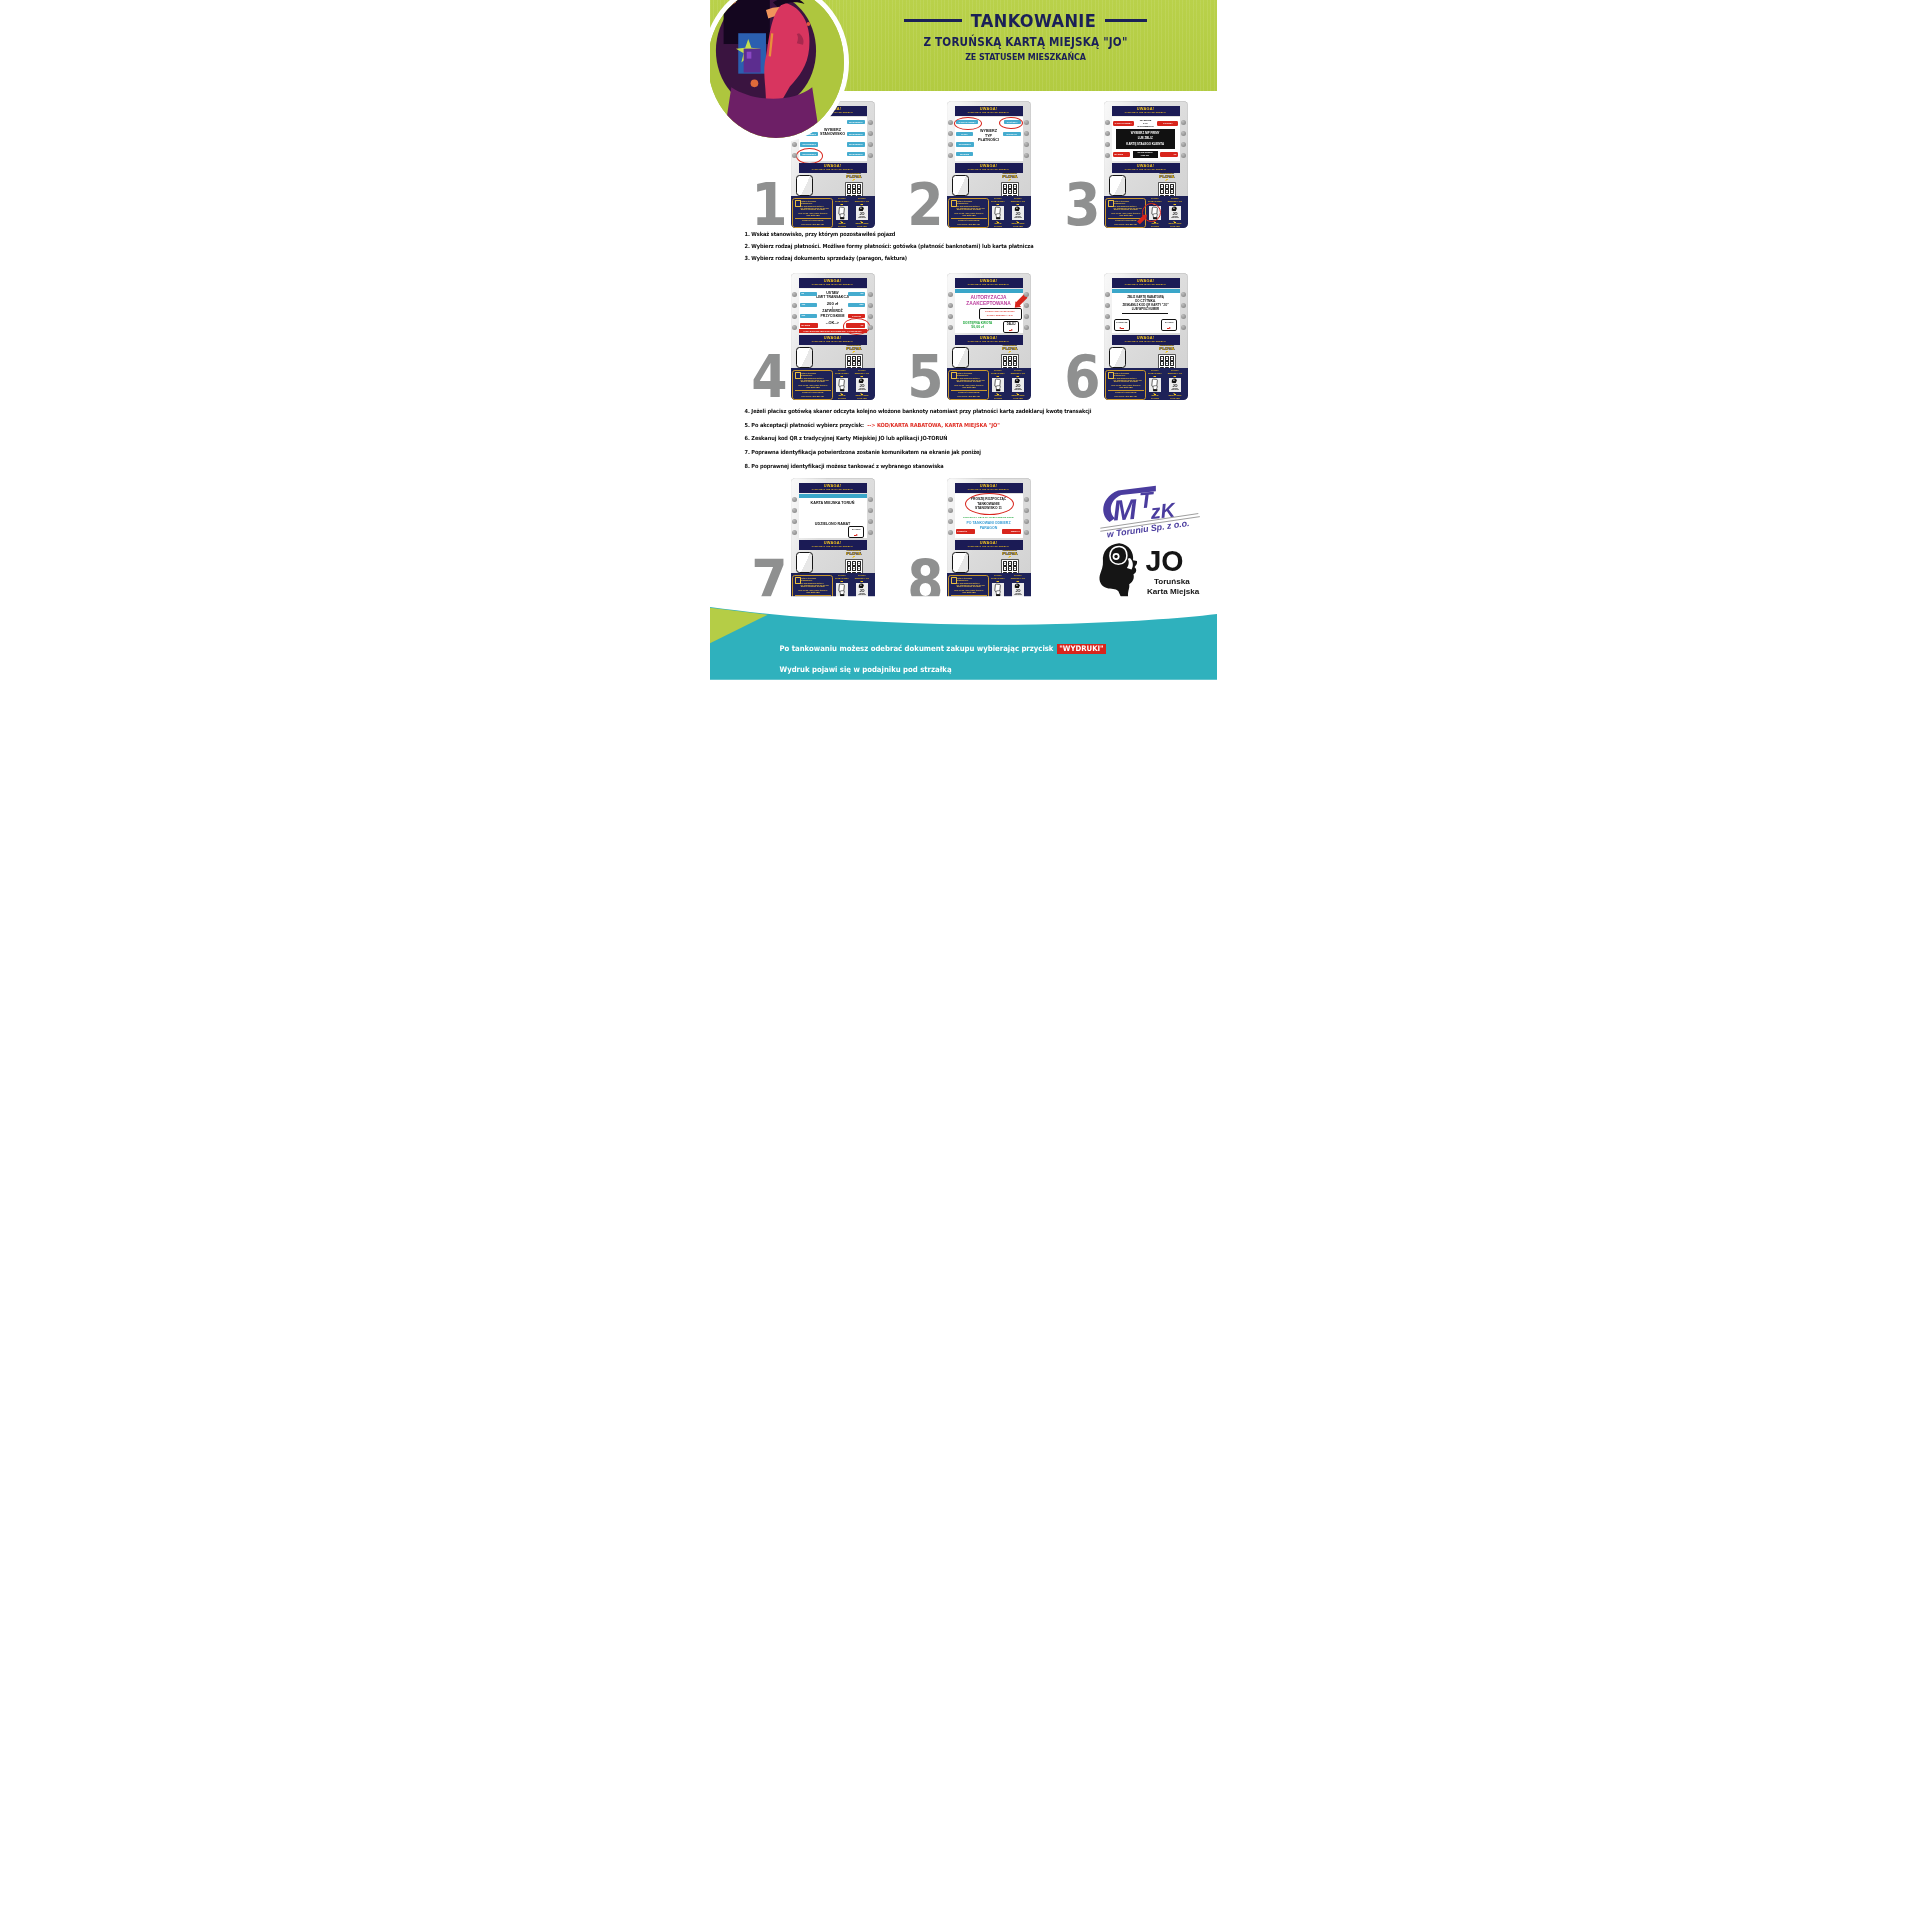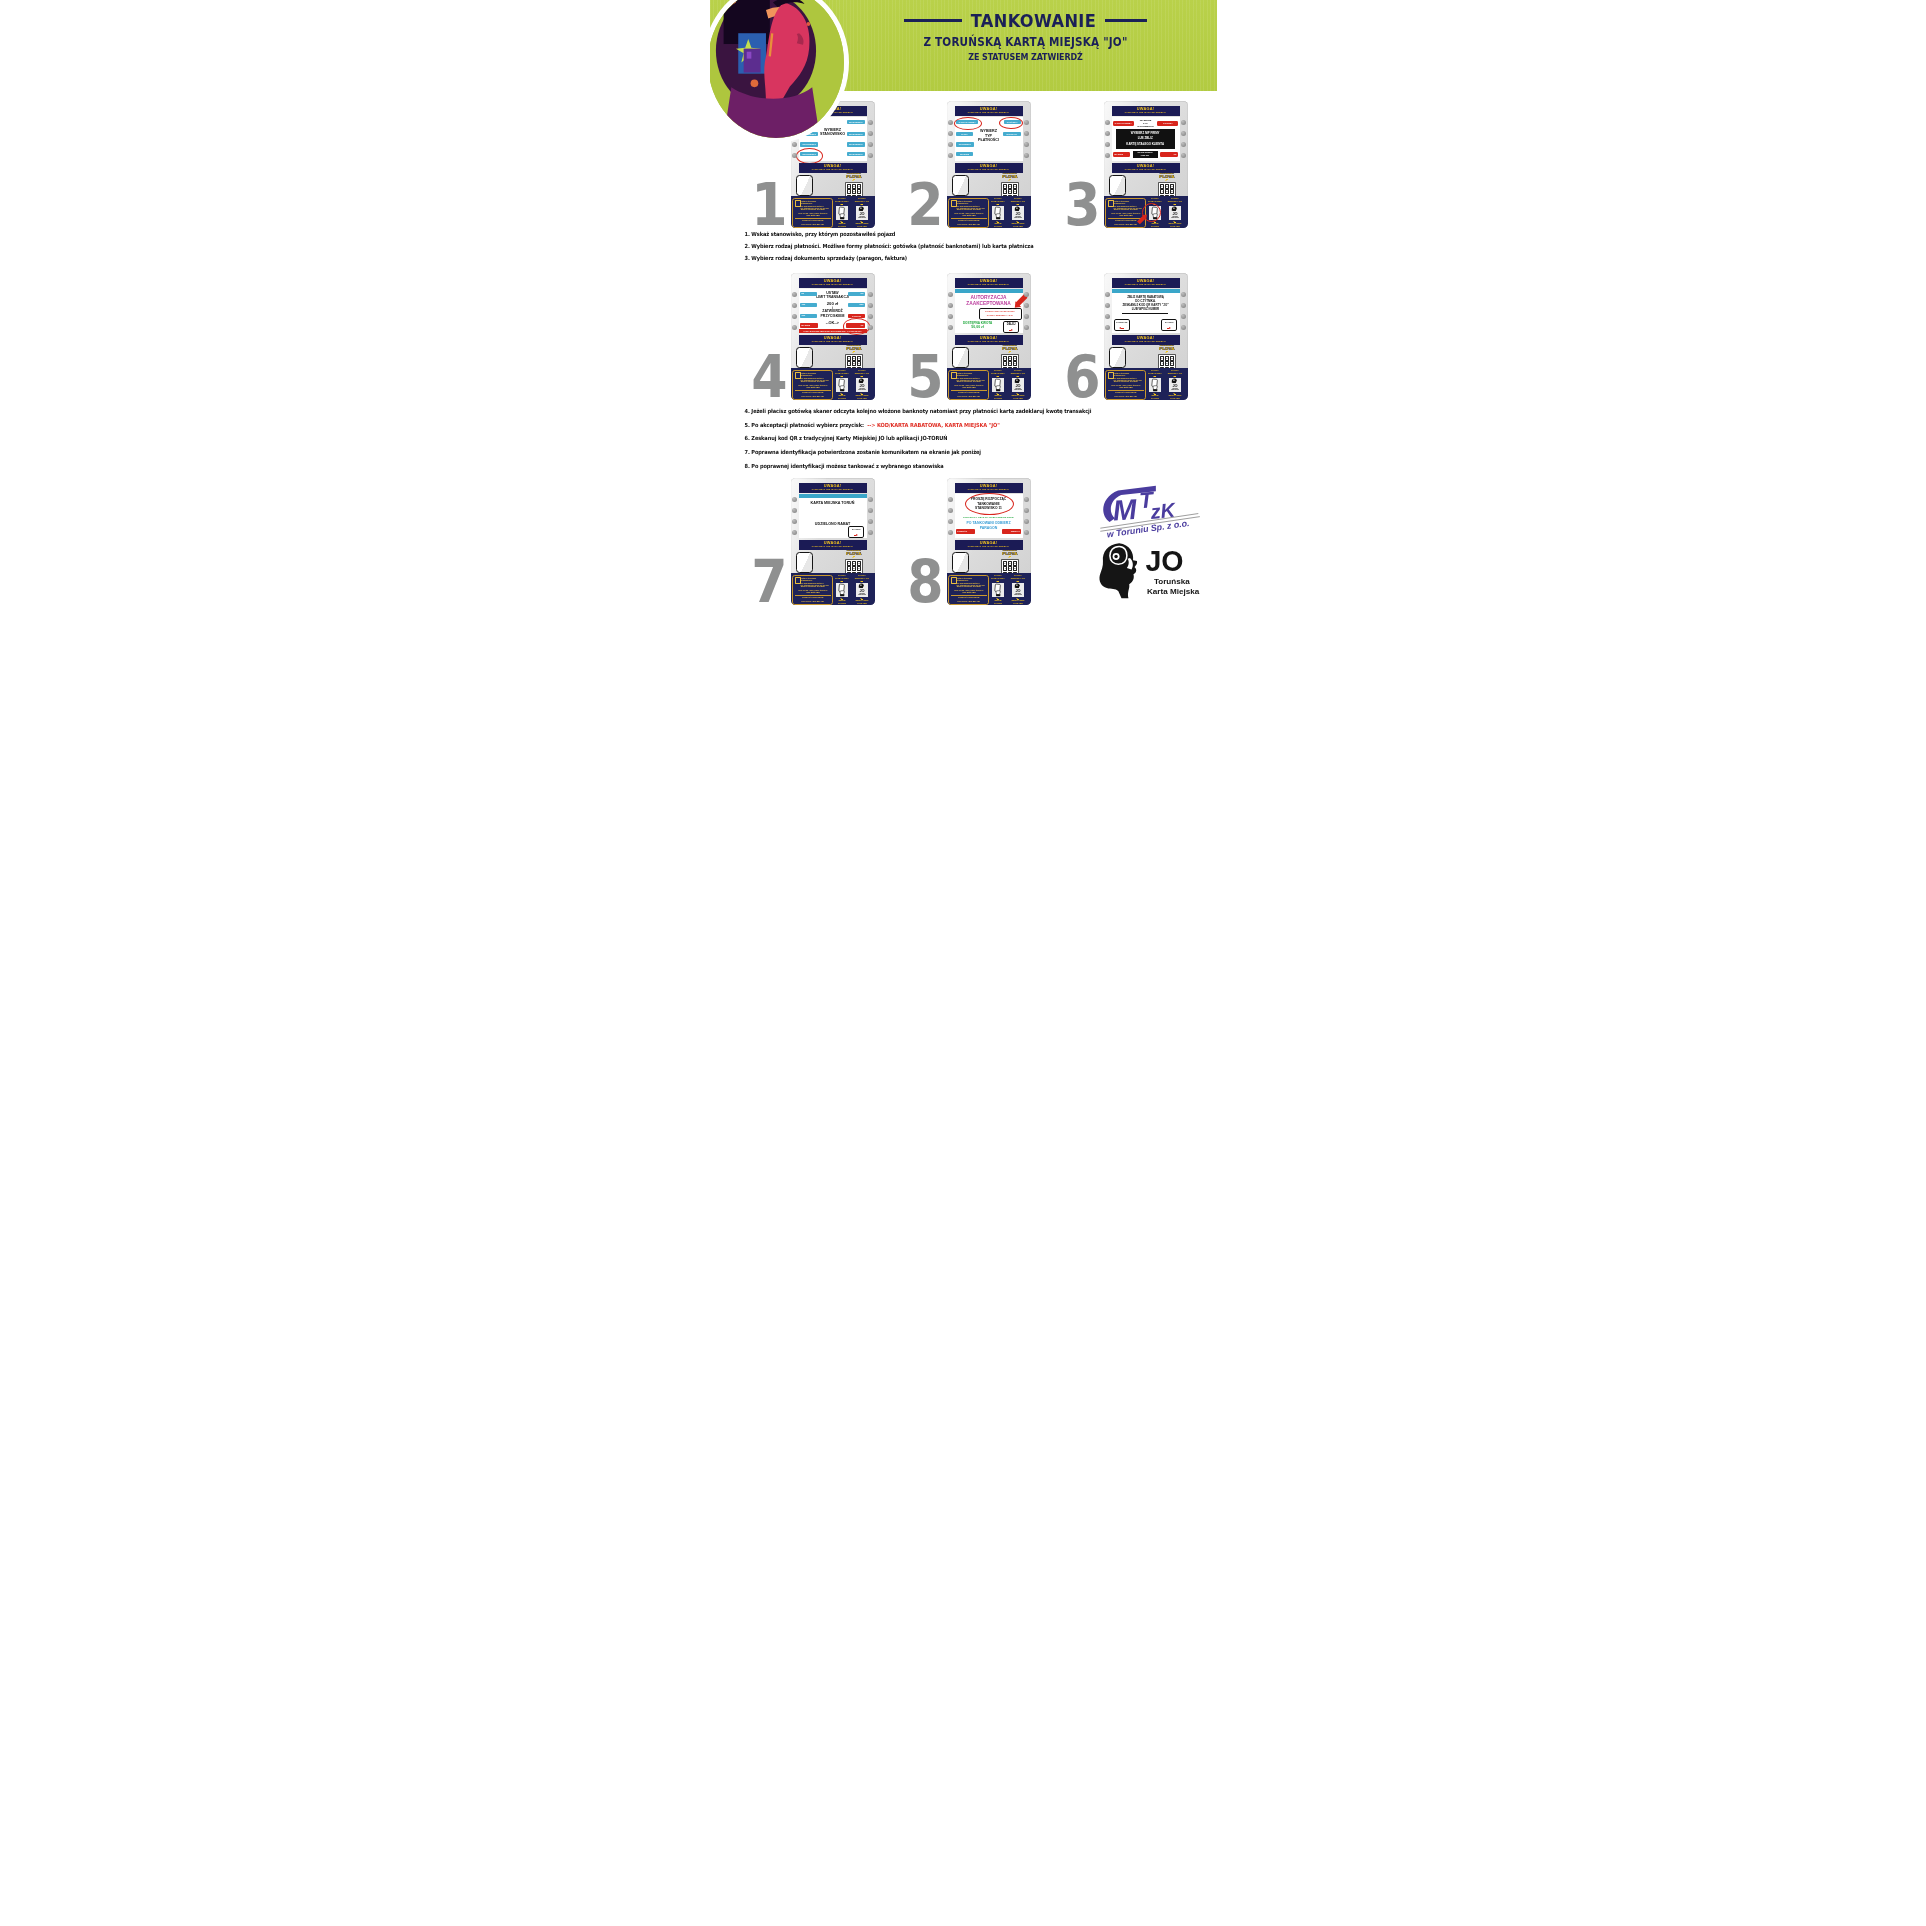--- a/index.html
+++ b/index.html
@@ -156,21 +156,21 @@
       <circle cx="260" cy="96" r="5" fill="#e05a40"></circle>
     </svg>
   </div>
   <div class="titles">
     <div class="title-row">
       <span class="dash"></span>
       <span class="t-main cond">TANKOWANIE</span>
       <span class="dash r"></span>
     </div>
     <div class="t-sub1 cond">Z TORUŃSKĄ KARTĄ MIEJSKĄ "JO"</div>
-    <div class="t-sub2 cond">ZE STATUSEM ZATWIERDŹ</div>
+    <div class="t-sub2 cond">ZE STATUSEM MIESZKAŃCA</div>
   </div>
 
   <div class="cell" style="left:37px;top:101px;">
     <div class="step-num">1</div>
     <div data-terminal="">
 
   <div class="terminal">
     <div class="t-uwaga top">
       <div class="l1">UWAGA!</div>
       <div class="l2">TANKOMAT NIE WYDAJE RESZTY!</div>
@@ -1142,15 +1142,24 @@
       <path d="M60 14 C44 14 36 26 36 38 C36 52 46 60 58 60 C72 60 80 50 80 38 C80 26 74 14 60 14 Z" fill="#151515" stroke="#fff" stroke-width="4"></path>
       <circle cx="52" cy="40" r="9" fill="#fff"></circle>
       <circle cx="52" cy="40" r="4.5" fill="#151515"></circle>
       <path d="M88 44 C96 52 98 64 92 74 L80 70 C86 62 86 52 82 46 Z" fill="#fff"></path>
       <text x="128" y="78" font-family="Liberation Sans, sans-serif" font-weight="bold" font-size="74" fill="#151515">JO</text>
       <text x="150" y="112" font-family="Liberation Sans, sans-serif" font-weight="bold" font-size="21" fill="#151515">Toruńska</text>
       <text x="132" y="138" font-family="Liberation Sans, sans-serif" font-weight="bold" font-size="21" fill="#151515">Karta Miejska</text>
     </svg>
   </div>
 
+  <div class="footer">
+    <svg width="507" height="84" viewBox="0 0 1317 217">
+      <rect x="0" y="0" width="1317" height="217" fill="#ffffff"></rect>
+      <path d="M0,28 C260,64 620,80 900,72 C1080,67 1220,58 1317,46 L1317,217 L0,217 Z" fill="#2fb1bd"></path>
+      <polygon points="0,30 150,48 0,122" fill="#b5cd46"></polygon>
+    </svg>
+    <div class="f-line f1"><span>Po tankowaniu możesz odebrać dokument zakupu wybierając przycisk</span><span class="wydruki">"WYDRUKI"</span></div>
+    <div class="f-line f2">Wydruk pojawi się w podajniku pod strzałką</div>
+  </div>
 
 </div>
 
 
 </body></html>

